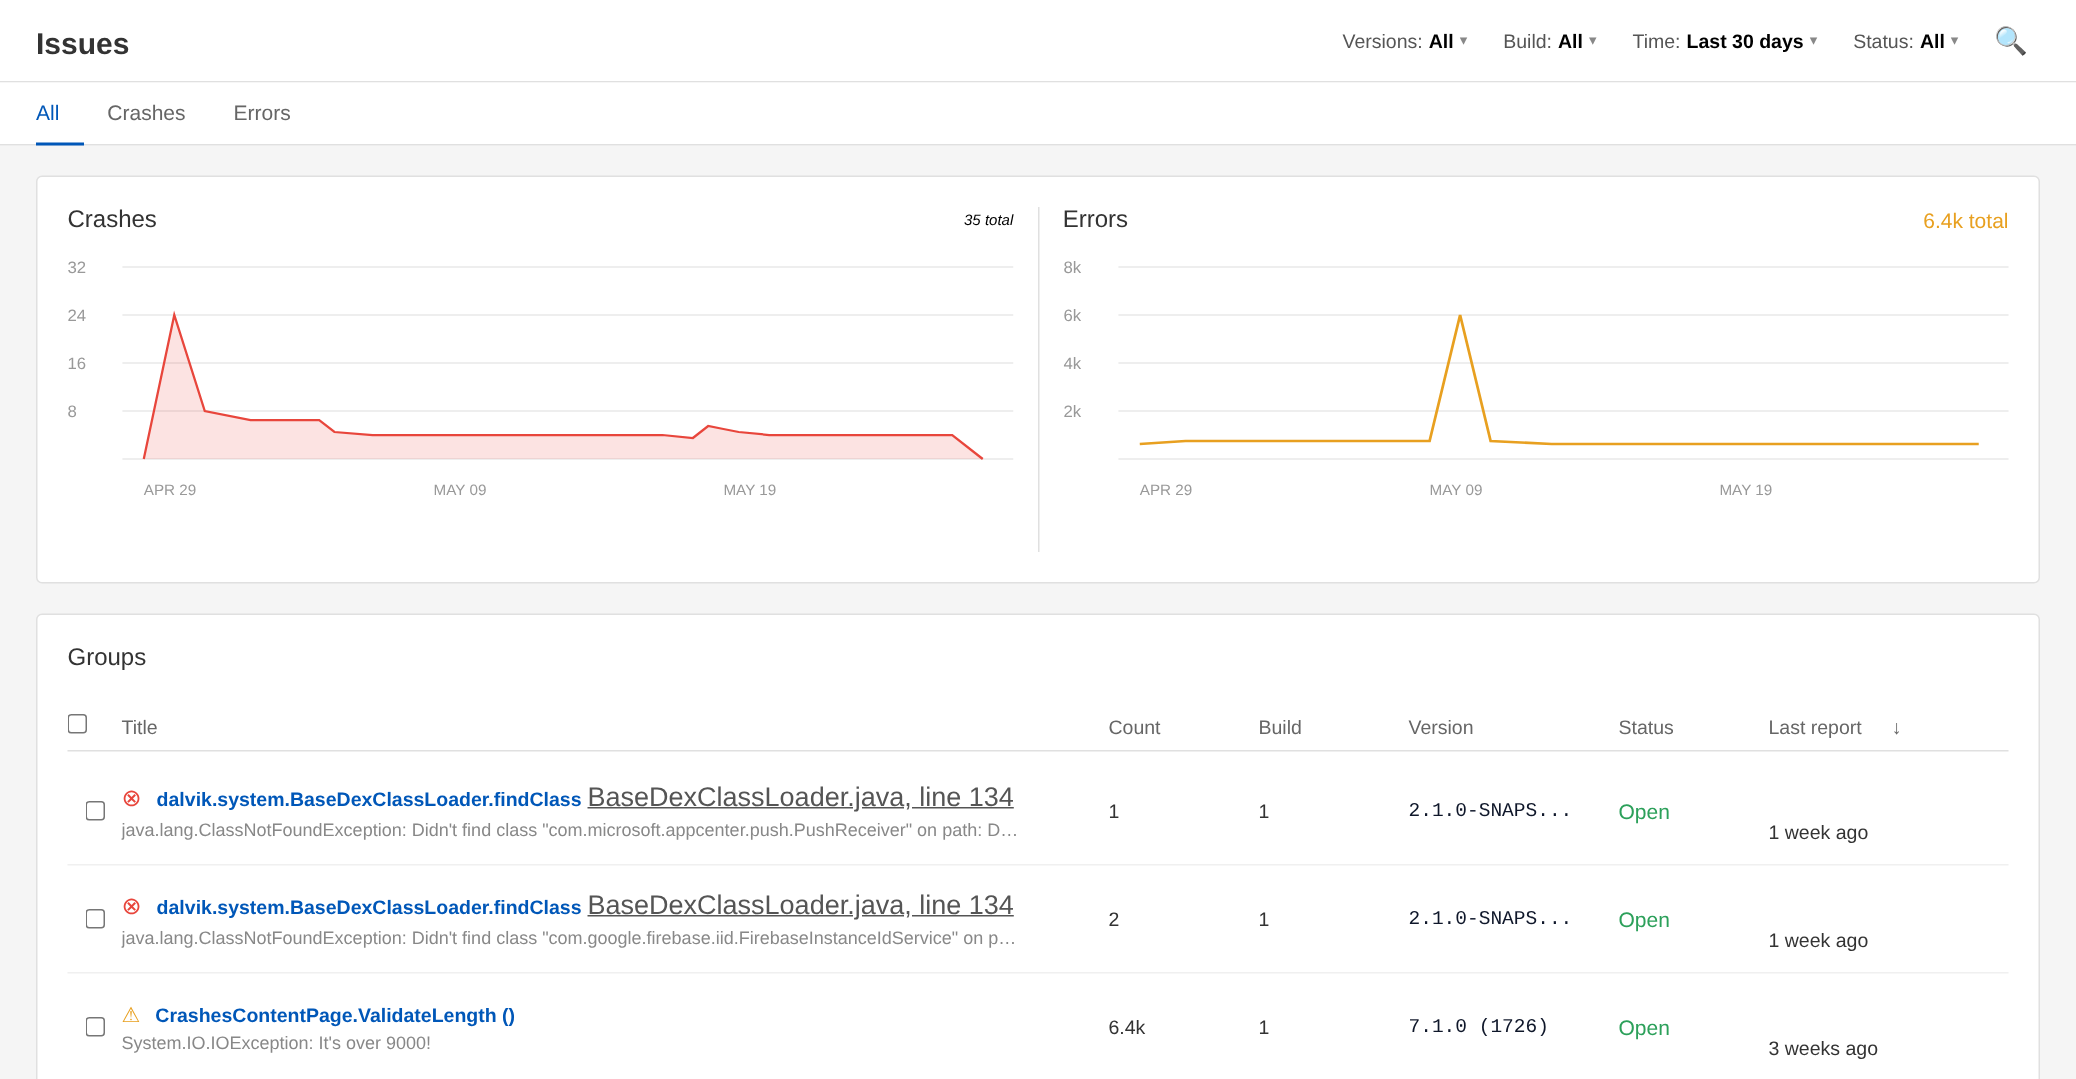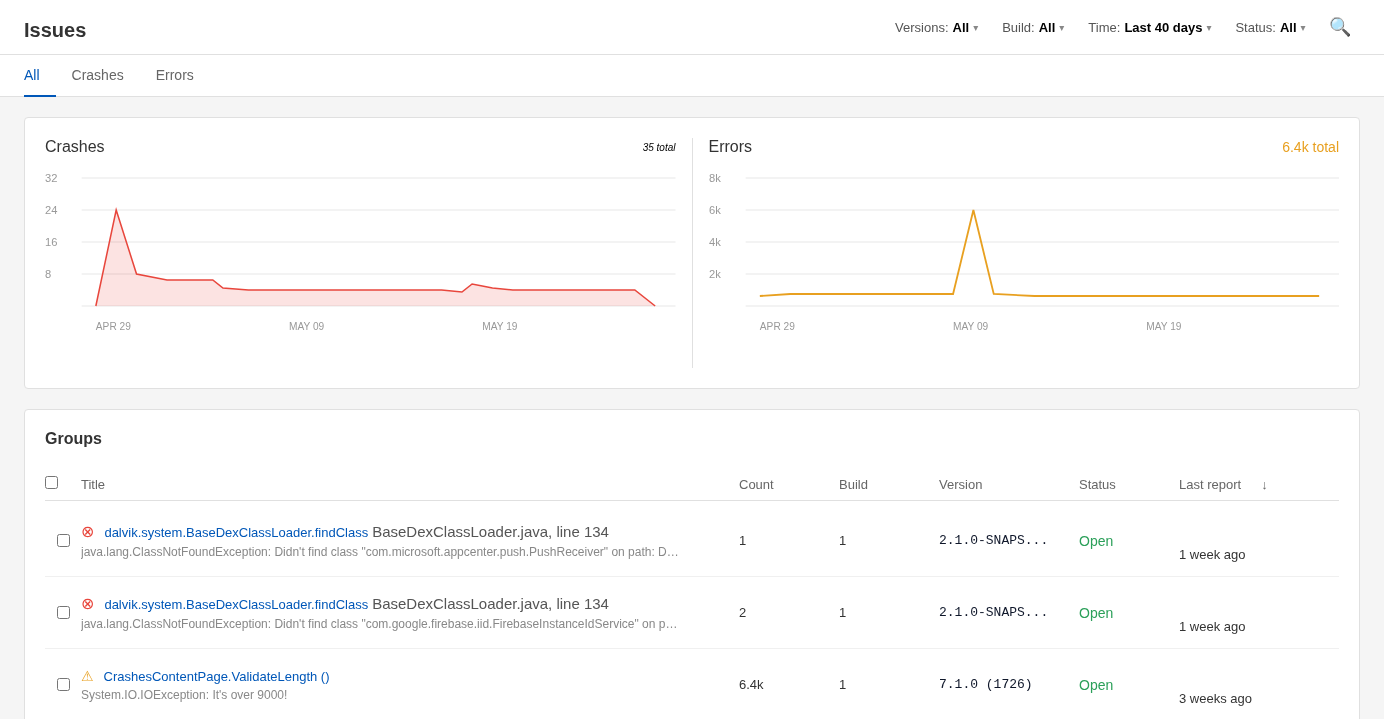--- a/index.html
+++ b/index.html
@@ -24,38 +24,38 @@
     .chart-panel { flex: 1; }
     .chart-header { display: flex; justify-content: space-between; align-items: center; margin-bottom: 12px; }
     .chart-title { font-size: 16px; font-weight: 500; }
     .chart-total-crashes { color: #000000; font-size: 10px; font-style: italic; }
     .chart-total-errors { color: #e8a020; font-size: 14px; }
     .chart-divider { width: 1px; background: #e0e0e0; }
 
     .chart-area { position: relative; height: 200px; }
 
     .groups-section { background: #fff; border: 1px solid #e0e0e0; border-radius: 4px; padding: 20px; }
-    .groups-title { font-size: 16px; font-weight: 700; margin-bottom: 20px; }
+    .groups-title { font-size: 16px; font-weight: 400; margin-bottom: 20px; }
 
     .table-header { display: grid; grid-template-columns: 36px 1fr 100px 100px 140px 100px 160px; align-items: center; padding: 8px 0; border-bottom: 1px solid #e0e0e0; margin-bottom: 4px; }
     .col-label { font-size: 13px; color: #666; font-weight: 500; }
     .col-sort { display: flex; align-items: flex-start; gap: 20px; cursor: pointer; }
 
     .table-row { display: grid; grid-template-columns: 36px 1fr 100px 100px 140px 100px 160px; align-items: center; padding: 14px 0; border-bottom: 1px solid #f0f0f0; }
     .table-row:last-child { border-bottom: none; }
 
     .row-checkbox { display: flex; align-items: center; justify-content: center; }
     .row-checkbox input { cursor: pointer; }
 
     .issue-icon-crash { color: #e8463c; font-size: 16px; margin-right: 6px; }
     .issue-icon-warning { color: #e8a020; font-size: 14px; margin-right: 6px; }
 
     .issue-title-line { display: flex; align-items: baseline; gap: 4px; margin-bottom: 4px; }
-    .issue-name { font-weight: 400; color: #0057b8; font-size: 13px; }
-    .issue-location { font-size: 15px; color: #555; }
+    .issue-name { font-weight: 700; color: #0057b8; font-size: 13px; }
+    .issue-location { font-size: 18px; color: #555; text-decoration: underline; }
     .issue-desc { font-size: 12px; color: #888; white-space: nowrap; overflow: hidden; text-overflow: ellipsis; max-width: 600px; }
 
     .cell-count { font-size: 13px; color: #333; }
     .cell-users { font-size: 13px; color: #333; }
     .cell-version { font-size: 13px; color: #0f172a; font-family: Liberation Mono, monospace; }
     .status-open { color: #2ca05a; font-size: 14px; }
     .cell-lastreport { font-size: 13px; color: #333; margin-top: 28px; }
 
     svg.chart-svg { width: 100%; height: 170px; }
   </style>
@@ -70,21 +70,21 @@
       <strong>All</strong>
       <span class="chevron">▾</span>
     </button>
     <button class="dropdown-btn">
       <span>Build:</span>
       <strong>All</strong>
       <span class="chevron">▾</span>
     </button>
     <button class="dropdown-btn">
       <span>Time:</span>
-      <strong>Last 40 days</strong>
+      <strong>Last 30 days</strong>
       <span class="chevron">▾</span>
     </button>
     <button class="dropdown-btn">
       <span>Status:</span>
       <strong>All</strong>
       <span class="chevron">▾</span>
     </button>
     <button class="search-btn">🔍</button>
   </div>
 </div>

